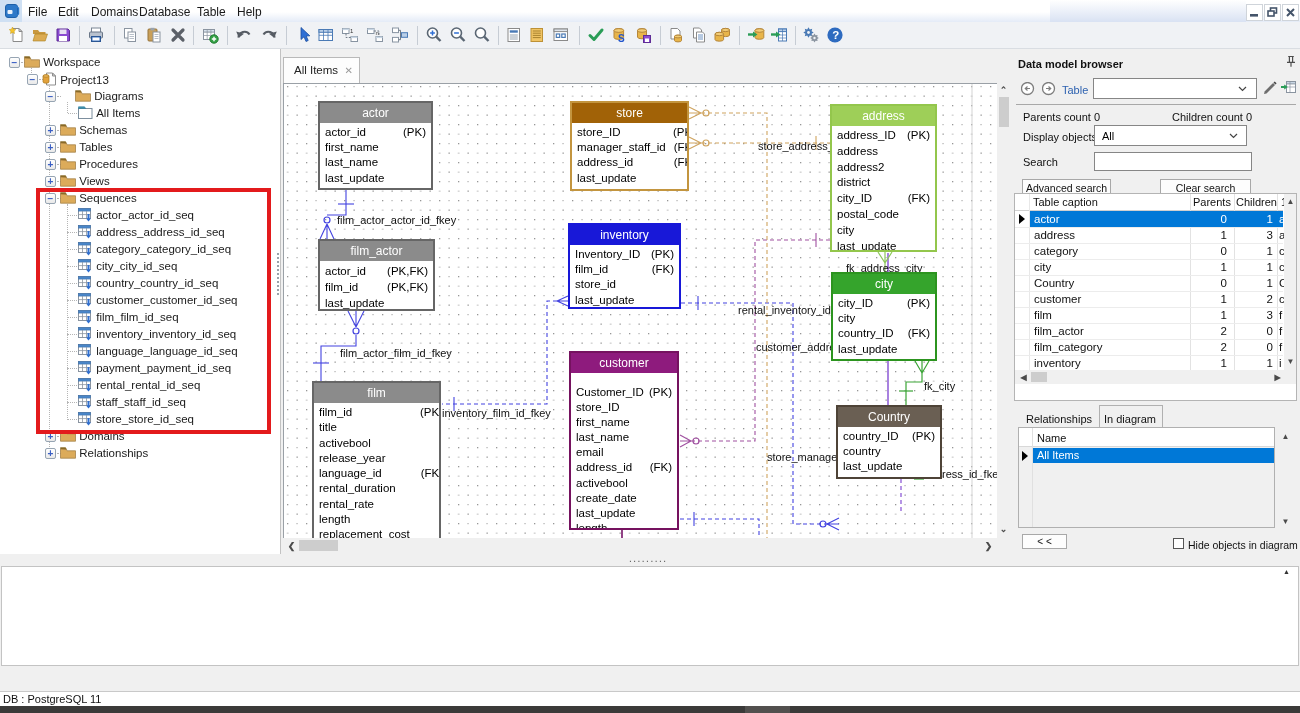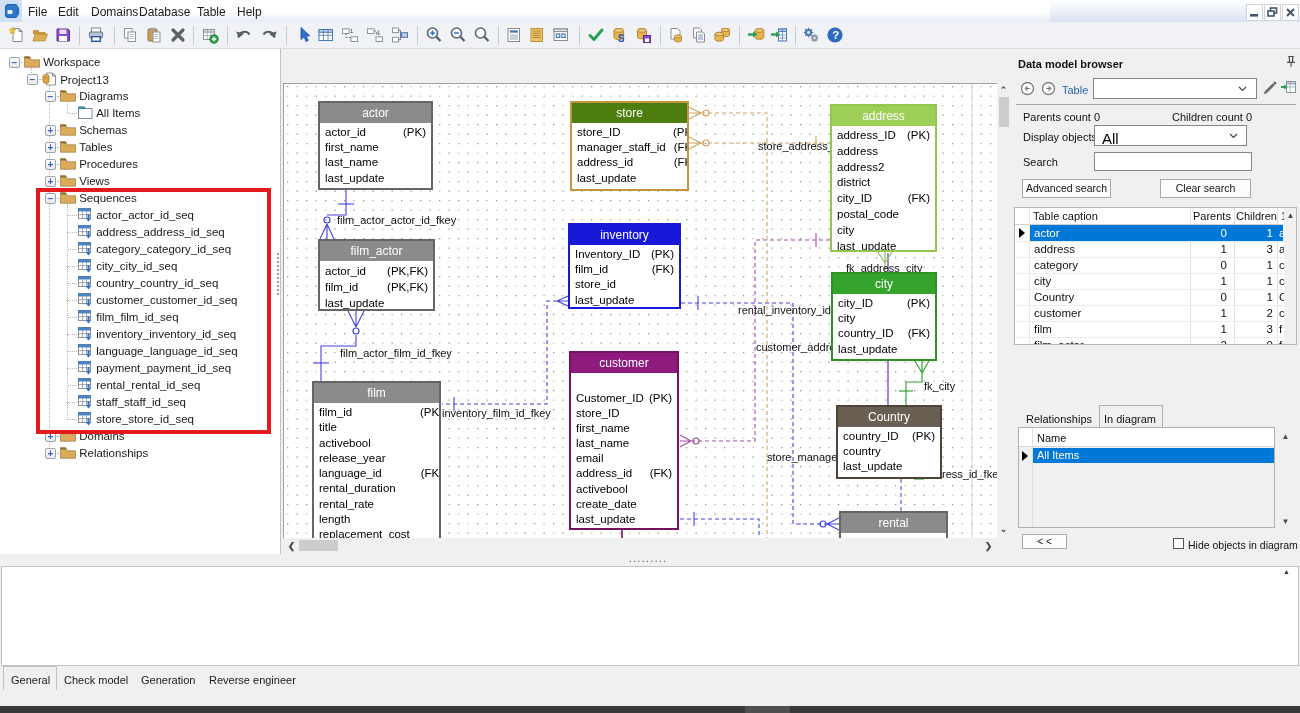--- a/index.html
+++ b/index.html
@@ -270,21 +270,21 @@
           <path d="M.5 3 V1.6 h5 l1.2 1.9" fill="#8a6a28" stroke="#8a6a28" stroke-width=".5"></path>
         </svg>&nbsp;Workspace</div>
 <div class="texp" style="left:27px;top:25px">−</div>
 <div class="trow" style="left:42px;top:23px"><svg width="15" height="14" style="vertical-align:-2px">
           <path d="M4.5 1 h6 l3 3 v9 h-9z" fill="#fff" stroke="#8e8e8e"></path>
           <path d="M10.5 1 l3 3 h-3z" fill="#dcdcdc" stroke="#8e8e8e"></path>
           <path d="M1 4 a3 1.2 0 0 1 6 0 v6 a3 1.2 0 0 1 -6 0z" fill="#e2a23c" stroke="#aa7a20" stroke-width=".7"></path>
           <ellipse cx="4" cy="4" rx="3" ry="1.2" fill="#eeb95e" stroke="#aa7a20" stroke-width=".7"></ellipse>
         </svg>&nbsp;Project13</div>
 <div class="texp" style="left:45px;top:42px">−</div>
-<div class="trow" style="left:60px;top:40px"><svg width="16" height="13" style="vertical-align:-2px">
+<div class="trow" style="left:75px;top:40px"><svg width="16" height="13" style="vertical-align:-2px">
           <path d="M.5 3 h5.5 l1 1.8 h8.5 V12.2 H.5z" fill="#dcab5a" stroke="#a5824a" stroke-width=".8"></path>
           <path d="M.5 3 V1.6 h5 l1.2 1.9" fill="#8a6a28" stroke="#8a6a28" stroke-width=".5"></path>
         </svg>&nbsp;Diagrams</div>
 <div class="trow" style="left:78px;top:57px"><svg width="15" height="13" style="vertical-align:-2px">
           <rect x=".5" y="2.5" width="13.5" height="10" fill="#fff" stroke="#7d8f9e"></rect>
           <path d="M.5 2.5 V.8 h6 l1.2 1.7z" fill="#3f95b5" stroke="#2d7a96" stroke-width=".6"></path>
         </svg>&nbsp;All Items</div>
 <div class="texp" style="left:45px;top:76px">+</div>
 <div class="trow" style="left:60px;top:74px"><svg width="16" height="13" style="vertical-align:-2px">
           <path d="M.5 3 h5.5 l1 1.8 h8.5 V12.2 H.5z" fill="#dcab5a" stroke="#a5824a" stroke-width=".8"></path>
@@ -420,20 +420,23 @@
           <path d="M.5 3 V1.6 h5 l1.2 1.9" fill="#8a6a28" stroke="#8a6a28" stroke-width=".5"></path>
         </svg>&nbsp;Domains</div>
 <div class="texp" style="left:45px;top:399px">+</div>
 <div class="trow" style="left:60px;top:397px"><svg width="16" height="13" style="vertical-align:-2px">
           <path d="M.5 3 h5.5 l1 1.8 h8.5 V12.2 H.5z" fill="#dcab5a" stroke="#a5824a" stroke-width=".8"></path>
           <path d="M.5 3 V1.6 h5 l1.2 1.9" fill="#8a6a28" stroke="#8a6a28" stroke-width=".5"></path>
         </svg>&nbsp;Relationships</div>
 <div class="dotv" style="left:277px;top:204px;height:42px;border-left:2px dotted #9aa2aa"></div>
 </div>
 <div class="ab" id="redrect"></div>
+<div class="ab" id="tabbar">
+      <div id="dtab">All Items&nbsp;&nbsp;<span style="color:#9a9a9a;font-size:10px">✕</span></div>
+    </div>
 <div class="ab" id="canvas">
 <svg class="ab" style="left:0;top:0" width="714" height="455">
         <defs>
           <pattern id="dg" width="19" height="19" patternUnits="userSpaceOnUse">
             <rect x="3" y="2" width="1.3" height="1.3" fill="#969696"></rect>
             <rect x="12.1" y="2.1" width="1.9" height="1.1" fill="#c6c6c6"></rect>
             <rect x="2.7" y="11.6" width="1.9" height="1.1" fill="#c6c6c6"></rect>
             <rect x="12.5" y="11.5" width="1.3" height="1.3" fill="#969696"></rect>
           </pattern>
         </defs>
@@ -492,21 +495,21 @@
 <div class="eb" style="left:34px;top:17px;width:115px;height:89px;border-color:#666666">
 <div class="eh" style="background:#8b8b8b">actor</div>
 <div style="padding-top:2px">
 <div class="er" style="line-height:15.2px">actor_id<b style="right:5px">(PK)</b></div>
 <div class="er" style="line-height:15.2px">first_name</div>
 <div class="er" style="line-height:15.2px">last_name</div>
 <div class="er" style="line-height:15.2px">last_update</div>
 </div>
       </div>
 <div class="eb" style="left:286px;top:17px;width:119px;height:90px;border-color:#c3953f">
-<div class="eh" style="background:#4d7c0f">store</div>
+<div class="eh" style="background:#a16207">store</div>
 <div style="padding-top:2px">
 <div class="er" style="line-height:15.2px">store_ID<b style="right:-9px">(PK)</b></div>
 <div class="er" style="line-height:15.2px">manager_staff_id<b style="right:-9px">(FK)</b></div>
 <div class="er" style="line-height:15.2px">address_id<b style="right:-9px">(FK)</b></div>
 <div class="er" style="line-height:15.2px">last_update</div>
 </div>
       </div>
 <div class="eb" style="left:546px;top:20px;width:107px;height:148px;border-color:#93c64c">
 <div class="eh" style="background:#9ecf58">address</div>
 <div style="padding-top:2px">
@@ -541,21 +544,21 @@
 <div class="eh" style="background:#35a42c">city</div>
 <div style="padding-top:2px">
 <div class="er" style="line-height:15.2px">city_ID<b style="right:5px">(PK)</b></div>
 <div class="er" style="line-height:15.2px">city</div>
 <div class="er" style="line-height:15.2px">country_ID<b style="right:5px">(FK)</b></div>
 <div class="er" style="line-height:15.2px">last_update</div>
 </div>
       </div>
 <div class="eb" style="left:285px;top:267px;width:110px;height:179px;border-color:#75125f">
 <div class="eh" style="background:#8e1b7d">customer</div>
-<div style="padding-top:18px">
+<div style="padding-top:12px">
 <div class="er" style="line-height:15.1px">Customer_ID<b style="right:5px">(PK)</b></div>
 <div class="er" style="line-height:15.1px">store_ID</div>
 <div class="er" style="line-height:15.1px">first_name</div>
 <div class="er" style="line-height:15.1px">last_name</div>
 <div class="er" style="line-height:15.1px">email</div>
 <div class="er" style="line-height:15.1px">address_id<b style="right:5px">(FK)</b></div>
 <div class="er" style="line-height:15.1px">activebool</div>
 <div class="er" style="line-height:15.1px">create_date</div>
 <div class="er" style="line-height:15.1px">last_update</div>
 <div class="er" style="line-height:15.1px">length</div>
@@ -574,25 +577,20 @@
 <div class="er" style="line-height:15.3px">length</div>
 <div class="er" style="line-height:15.3px">replacement_cost</div>
 </div>
       </div>
 <div class="eb" style="left:552px;top:321px;width:106px;height:74px;border-color:#4e4337">
 <div class="eh" style="background:#6a5f53">Country</div>
 <div style="padding-top:2px">
 <div class="er" style="line-height:15.2px">country_ID<b style="right:5px">(PK)</b></div>
 <div class="er" style="line-height:15.2px">country</div>
 <div class="er" style="line-height:15.2px">last_update</div>
-</div>
-      </div>
-<div class="eb" style="left:555px;top:427px;width:109px;height:40px;border-color:#666666">
-<div class="eh" style="background:#8b8b8b">rental</div>
-<div style="padding-top:2px">
 </div>
       </div>
 </div>
 <div class="ab sbtrack" style="left:997px;top:83px;width:14px;height:455px"></div>
 <div class="ab sbarr" style="left:997px;top:84px">⌃</div>
 <div class="ab sbthumb" style="left:999px;top:97px;width:10px;height:30px"></div>
 <div class="ab sbarr" style="left:997px;top:523px">⌄</div>
 <div class="ab sbtrack" style="left:283px;top:538px;width:714px;height:16px"></div>
 <div class="ab sbarr" style="left:285px;top:540px">❮</div>
 <div class="ab sbthumb" style="left:299px;top:540px;width:39px;height:11px"></div>
@@ -627,30 +625,30 @@
         <path d="M0 7 h4" stroke="#2a9d57" stroke-width="2"></path>
         <path d="M3.2 4.6 L6.8 7 3.2 9.4z" fill="#2a9d57"></path>
       </svg>
 <div class="ab" style="left:4px;top:55px;width:280px;height:1px;background:#a8a8a8"></div>
 <div class="rtxt" style="left:11px;top:62px">Parents count</div>
       <div class="rtxt" style="left:82px;top:62px">0</div>
 <div class="rtxt" style="left:160px;top:62px">Children count</div>
       <div class="rtxt" style="left:234px;top:62px">0</div>
 <div class="rtxt" style="left:11px;top:82px">Display objects</div>
 <div class="rbox" style="left:82px;top:76px;width:153px;height:21px">
-        <span style="position:absolute;left:7px;top:4px;font-size:15px">All</span>
+        <span style="position:absolute;left:7px;top:4px;font-size:11px">All</span>
       </div>
 <svg class="ab" style="left:217px;top:84px" width="9" height="6">
         <path d="M1 1 L4.5 4.5 L8 1" stroke="#444" stroke-width="1.2" fill="none"></path>
       </svg>
 <div class="rtxt" style="left:11px;top:107px">Search</div>
 <div class="rbox" style="left:82px;top:103px;width:158px;height:19px"></div>
 <div class="rbtn" style="left:10px;top:130px;width:89px;height:19px;line-height:17px">Advanced search</div>
 <div class="rbtn" style="left:148px;top:130px;width:91px;height:19px;line-height:17px">Clear search</div>
-<div class="rbox" style="left:2px;top:158px;width:283px;height:138px;border-color:#b4b4b4;overflow:hidden">
+<div class="rbox" style="left:2px;top:144px;width:283px;height:208px;border-color:#b4b4b4;overflow:hidden">
 <div class="rtxt" style="left:18px;top:2px">Table caption</div>
         <div class="rtxt" style="left:178px;top:2px">Parents</div>
         <div class="rtxt" style="left:221px;top:2px">Children</div>
         <div class="rtxt" style="left:266px;top:2px">1</div>
 <div class="ab" style="left:0;top:16px;width:268px;height:1px;background:#d0d0d0"></div>
 <div class="grid-sep" style="left:175px;top:0;height:176px"></div>
 <div class="grid-sep" style="left:219px;top:0;height:176px"></div>
 <div class="grid-sep" style="left:262px;top:0;height:176px"></div>
 <div class="grid-sep" style="left:14px;top:0;height:176px;background:#e8e8e8"></div>
 <div class="ab" style="left:15px;top:17px;width:253px;height:16px;background:#0078d7"></div>
@@ -728,22 +726,16 @@
 <div class="ab sbarr" style="left:267px;top:381px;font-size:8px">▲</div>
 <div class="ab sbarr" style="left:267px;top:466px;font-size:8px">▼</div>
 <div class="rbtn" style="left:10px;top:485px;width:45px;height:15px;line-height:13px;font-size:10px">&lt; &lt;</div>
 <div class="ab" style="left:161px;top:489px;width:11px;height:11px;border:1px solid #555;background:#fff"></div>
 <div class="rtxt" style="left:176px;top:490px;font-size:10.5px">Hide objects in diagram</div>
 </div>
 <div class="ab" id="split2"></div>
 <div class="ab" style="left:629px;top:558px;width:42px;height:3px;color:#555;font-size:10px;line-height:2px;letter-spacing:1.5px">.........</div>
 <div class="ab" id="outbox"></div>
 <div class="ab" style="left:1283px;top:568px;width:10px;height:8px;color:#333;font-size:7px">▲</div>
-<div class="ab" id="btabs">
-<div class="ab" style="left:3px;top:0px;width:54px;height:24px;border:1px solid #c0c0c0;border-bottom:none;background:#f0f0f0"></div>
-<div class="btab" style="left:11px">General</div>
-<div class="btab" style="left:64px">Check model</div>
-<div class="btab" style="left:141px">Generation</div>
-<div class="btab" style="left:209px">Reverse engineer</div>
-</div>
+<div class="ab" id="statusbar">DB : PostgreSQL 11</div>
 <div class="ab" id="darkbar">
       <div class="ab" style="left:745px;top:0;width:45px;height:7px;background:#52504e"></div>
     </div>
 </div>
 </body></html>

